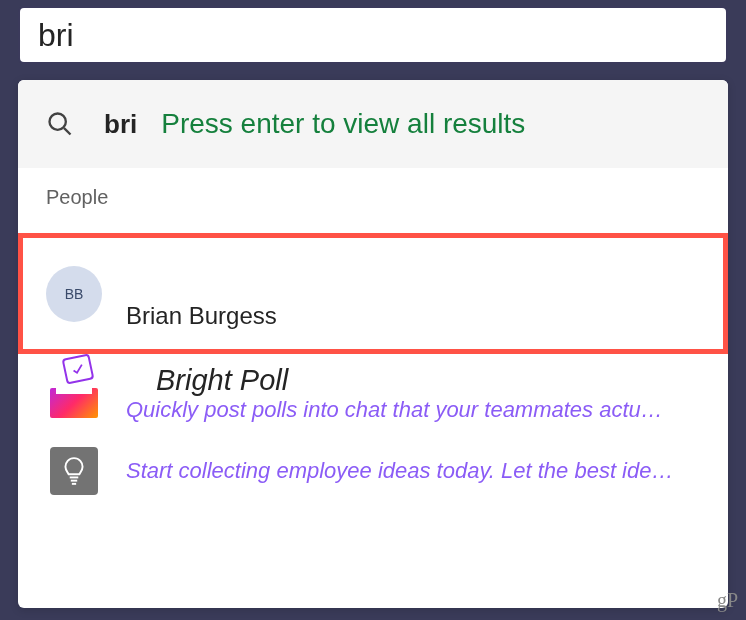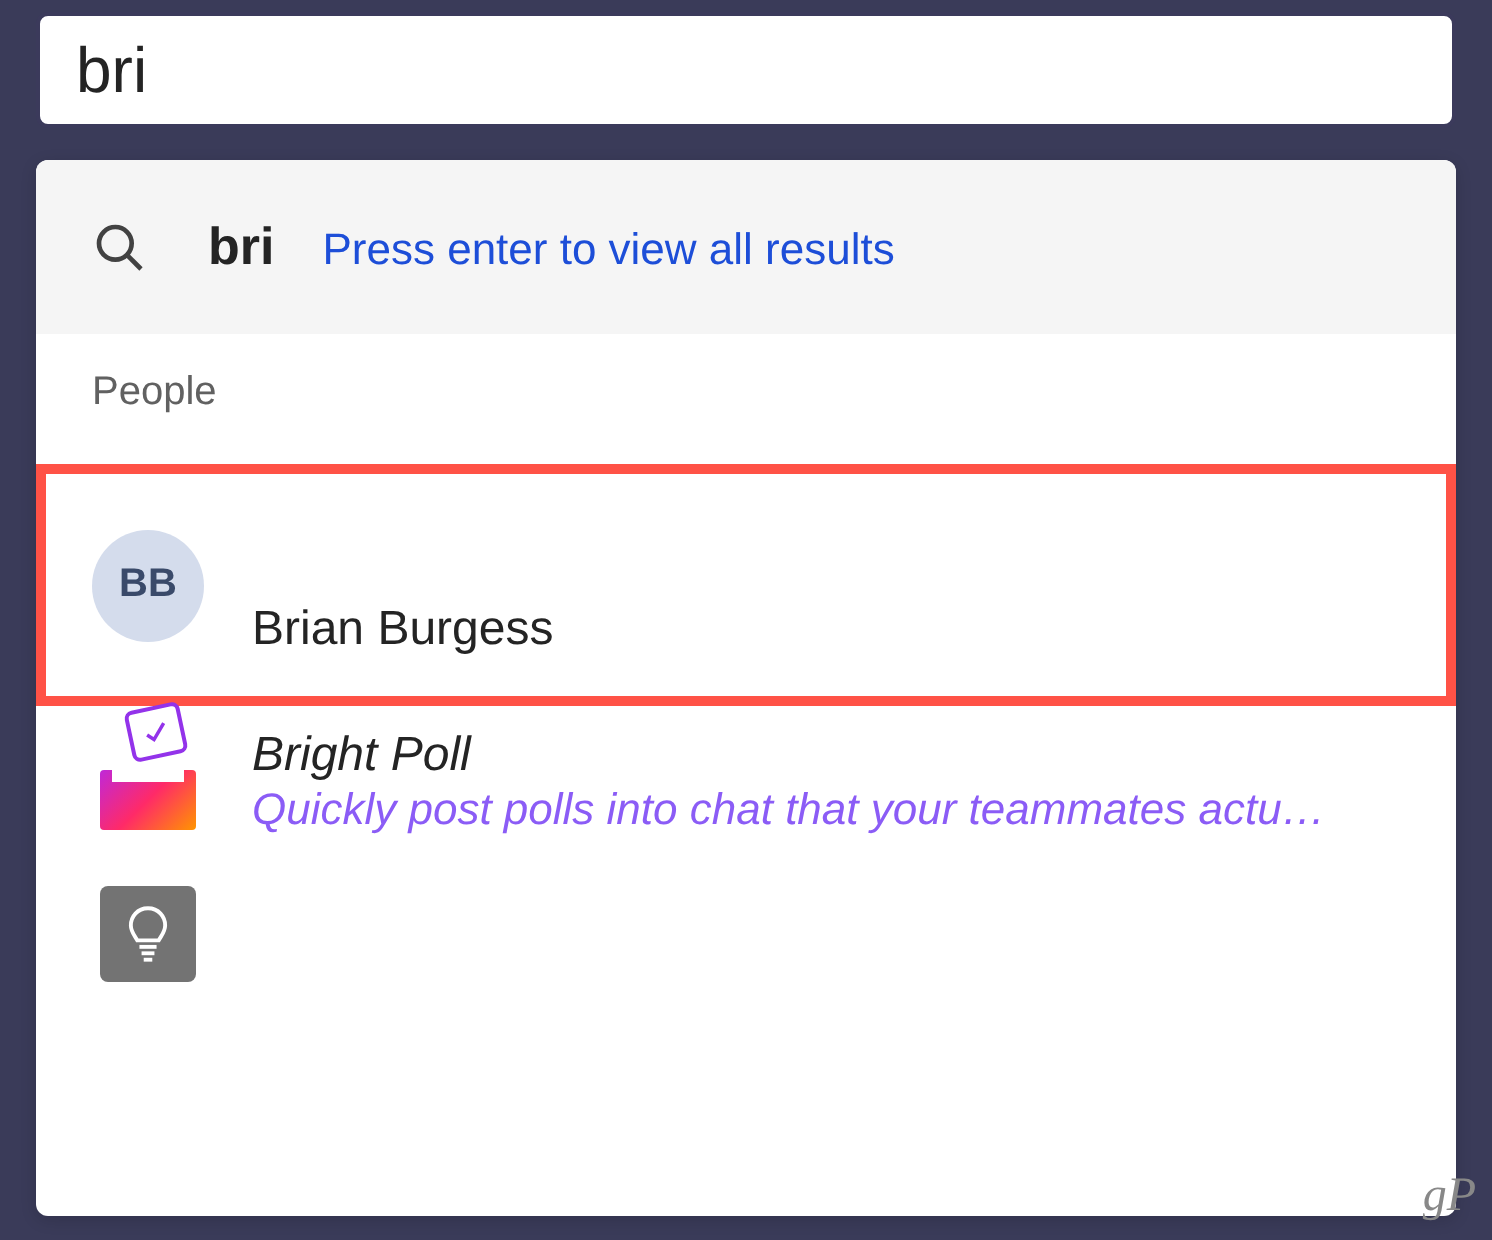--- a/index.html
+++ b/index.html
@@ -61,22 +61,22 @@
       display: flex;
       align-items: baseline;
       gap: 24px;
     }
     .search-term {
       font-size: 26px;
       font-weight: 700;
       color: #242424;
     }
     .search-hint {
-      font-size: 22px;
-      color: #1d4ed8;
+      font-size: 28px;
+      color: #15803d;
     }
     .section-header {
       font-size: 20px;
       color: #616161;
       padding: 18px 28px 24px;
     }
     .result-item {
       display: flex;
       align-items: center;
       padding: 14px 28px;
@@ -88,22 +88,22 @@
       padding: 24px 28px;
     }
     .avatar {
       width: 56px;
       height: 56px;
       border-radius: 50%;
       background: #d4dcec;
       display: flex;
       align-items: center;
       justify-content: center;
-      font-size: 20px;
-      font-weight: 700;
+      font-size: 14px;
+      font-weight: 400;
       color: #3a4a6a;
       flex-shrink: 0;
     }
     .app-icon {
       width: 56px;
       height: 56px;
       flex-shrink: 0;
       display: flex;
       align-items: center;
       justify-content: center;
@@ -112,24 +112,25 @@
       flex: 1;
       min-width: 0;
     }
     .result-title {
       font-size: 24px;
       color: #242424;
       font-weight: 400;
       margin-top: 45px;
     }
     .app-title {
-      font-size: 24px;
+      font-size: 29px;
       color: #242424;
       font-style: italic;
       font-weight: 400;
+      margin-left: 30px;
     }
     .app-subtitle {
       font-size: 22px;
       color: #8b5cf6;
       font-style: italic;
       white-space: nowrap;
       overflow: hidden;
       text-overflow: ellipsis;
     }
     .apps-section .result-item {
@@ -177,22 +178,21 @@
       background: #737373;
       border-radius: 4px;
       display: flex;
       align-items: center;
       justify-content: center;
     }
     .watermark {
       position: absolute;
       bottom: 8px;
       right: 8px;
-      font-size: 24px;
-      font-style: italic;
+      font-size: 20px;
       color: #888;
       font-family: Georgia, serif;
     }
   </style>
 </head>
 <body>
 
 <div class="search-bar">
   <span class="search-input-text">bri</span>
 </div>
@@ -250,20 +250,21 @@
         <div class="brightidea-icon">
           <svg width="26" height="30" viewBox="0 0 24 28" fill="none" stroke="#fff" stroke-width="1.8">
             <path d="M12 2 C7 2 4 6 4 10 C4 13 6 15 7 17 L17 17 C18 15 20 13 20 10 C20 6 17 2 12 2 Z"></path>
             <line x1="8" y1="20" x2="16" y2="20"></line>
             <line x1="9" y1="23" x2="15" y2="23"></line>
             <line x1="10" y1="26" x2="14" y2="26"></line>
           </svg>
         </div>
       </div>
       <div class="result-text">
+        <div class="app-subtitle">Start collecting employee ideas today. Let the best ide…</div>
       </div>
     </div>
 
   </div>
 
 </div>
 
 <div class="watermark">gP</div>
 
 </body></html>

